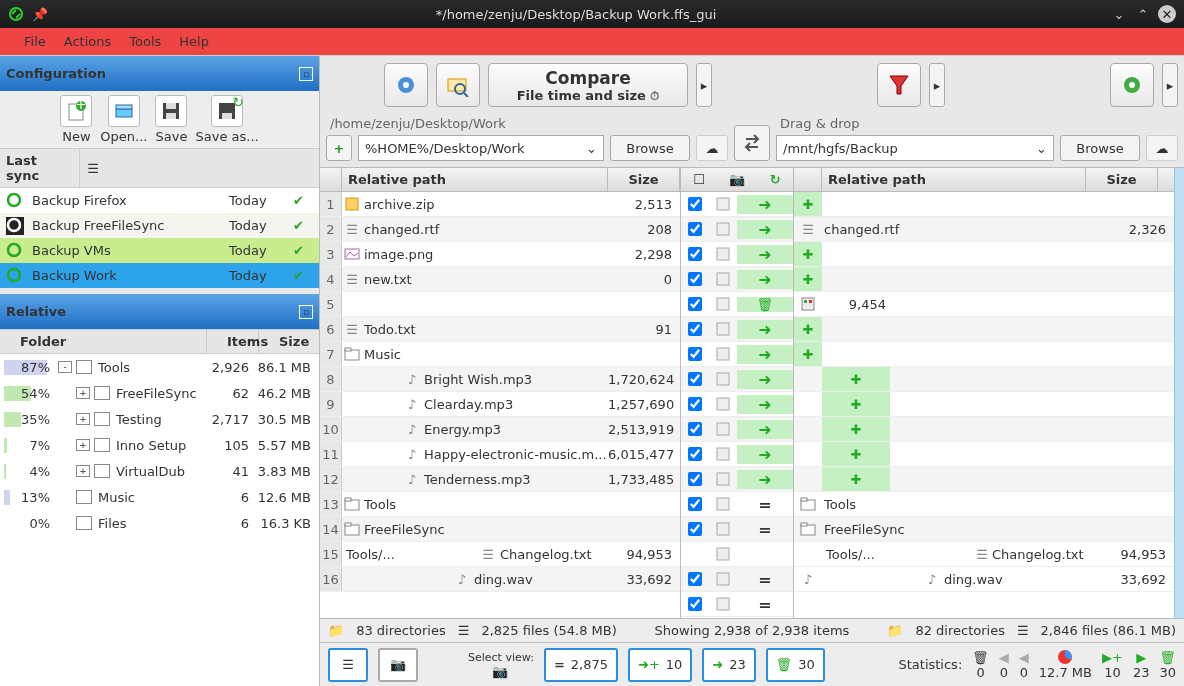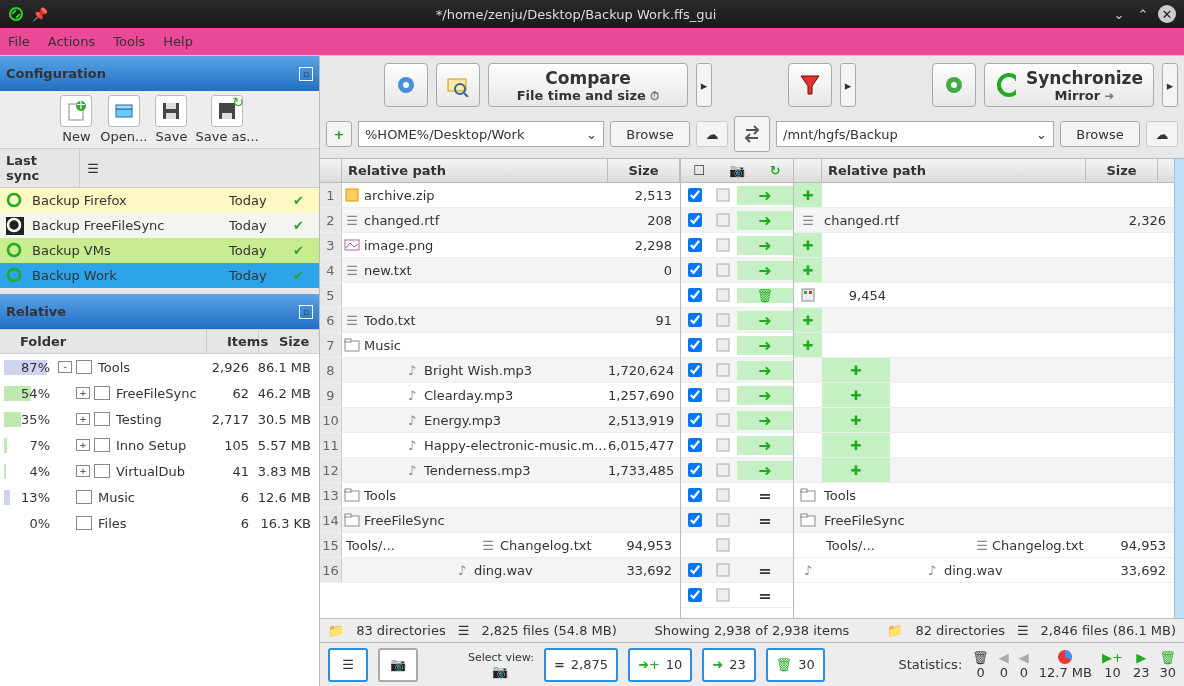--- a/index.html
+++ b/index.html
@@ -1,37 +1,37 @@
 <!DOCTYPE html>
 <html><head>
 <meta charset="utf-8">
 <style>
 *{box-sizing:border-box;margin:0;padding:0;font-family:"DejaVu Sans",Arial,sans-serif;font-size:13px;color:#333}
 body{width:1184px;height:686px;background:#e8e8e8;overflow:hidden}
 .titlebar{height:28px;background:linear-gradient(#2a2a2a,#1a1a1a);display:flex;align-items:center;color:#ddd;padding:0 8px}
 .titlebar .title{flex:1;text-align:center;color:#ddd}
 .titlebar .win-btn{width:18px;height:18px;margin-left:6px;display:inline-flex;align-items:center;justify-content:center;color:#ccc;cursor:pointer}
 .titlebar .close-btn{background:#ccc;border-radius:50%;color:#222;font-weight:bold}
-.menubar{height:28px;background:#ec4899;display:flex;align-items:center;padding:0 8px;gap:18px;border-bottom:1px solid #ccc}
+.menubar{height:28px;background:#ef4444;display:flex;align-items:center;padding:0 24px;gap:18px;border-bottom:1px solid #ccc}
 .menubar span{cursor:pointer}
 .main{display:flex;height:calc(686px - 28px - 28px)}
 .left{width:320px;display:flex;flex-direction:column;border-right:1px solid #bbb}
 .panel-hdr{height:35px;background:linear-gradient(#5aa4e6,#1f6fc4);color:#fff;font-weight:bold;display:flex;align-items:center;padding:0 6px;justify-content:space-between}
 .panel-hdr .x{width:14px;height:14px;border:1px solid #fff;display:inline-flex;align-items:center;justify-content:center;font-size:9px;cursor:pointer}
 .cfg-toolbar{display:flex;justify-content:center;gap:8px;padding:4px 0;background:#ededed}
 .cfg-toolbar .btn{display:flex;flex-direction:column;align-items:center;gap:2px;cursor:pointer}
 .cfg-toolbar .ico{width:32px;height:32px;border:1px solid #bbb;border-radius:3px;display:flex;align-items:center;justify-content:center;background:#fff}
 .cfg-head{display:flex;background:#e6e6e6;border-top:1px solid #ccc;border-bottom:1px solid #ccc;font-weight:bold}
 .cfg-head .c1{flex:1;padding:4px 6px;border-right:1px solid #ccc}
 .cfg-head .c2{width:80px;padding:4px 6px;border-right:1px solid #ccc}
 .cfg-head .c3{width:26px;display:flex;align-items:center;justify-content:center}
 .cfg-list{flex:0 0 auto}
 .cfg-row{display:flex;align-items:center;height:25px;padding:0 6px}
 .cfg-row.last{background:#e6e6f7}
-.cfg-row.firefox{background:#fef9c3}
+.cfg-row.firefox{background:#ffffff}
 .cfg-row.ffs{background:#f5f5ef}
 .cfg-row.vms{background:#c9ed8e}
 .cfg-row.sel{background:#2da3ea;color:#fff}
 .cfg-row .sync-ico{width:18px;height:18px;margin-right:8px}
 .cfg-row .nm{flex:1}
 .cfg-row .ls{width:64px}
 .cfg-row .chk{width:20px;color:#29a329;font-weight:bold}
 .overview{flex:1;display:flex;flex-direction:column;margin-top:6px}
 .ov-head{display:flex;background:#e6e6e6;border-top:1px solid #ccc;border-bottom:1px solid #ccc;font-weight:bold}
 .ov-head div{padding:4px 20px;border-right:1px solid #ccc}
@@ -324,52 +324,43 @@
           </svg>
         </div>
       <div class="chev">▸</div>
       <div class="spacer"></div>
       <div class="sq-btn">
           <svg width="24" height="24">
             <circle cx="12" cy="12" r="8" fill="#4a4"></circle>
             <circle cx="12" cy="12" r="3" fill="#fff"></circle>
           </svg>
         </div>
-      <div class="big-btn sync">
-        <svg width="28" height="28">
-            <circle cx="14" cy="14" r="10" fill="none" stroke="#2a2" stroke-width="4"></circle>
-            <polygon points="20,4 26,10 20,10" fill="#2a2"></polygon>
-            <polygon points="8,24 2,18 8,18" fill="#2a2"></polygon>
-          </svg>
-        <div style="display:flex;flex-direction:column;align-items:center">
-          <span class="ttl">Synchronize</span>
-          <span class="sub"><span>Mirror</span> ➜</span>
-        </div>
-      </div>
       <div class="chev">▸</div>
     </div>
 
     <div class="pathrow">
       <div class="pathcol">
+        <div class="pathlbl">/home/zenju/Desktop/Work</div>
         <div class="pathctl">
           <div class="add-btn">+</div>
           <div class="combo">
               <span>%HOME%/Desktop/Work</span>
               <span>⌄</span>
             </div>
           <button class="browse">Browse</button>
           <div class="cloud">☁</div>
         </div>
       </div>
       <div class="swap">
           <svg width="24" height="24">
             <path d="M6 8 L18 8 M14 4 L18 8 L14 12 M18 16 L6 16 M10 12 L6 16 L10 20" stroke="#555" stroke-width="2" fill="none"></path>
           </svg>
         </div>
       <div class="pathcol">
+        <div class="pathlbl">Drag &amp; drop</div>
         <div class="pathctl">
           <div class="combo">
               <span>/mnt/hgfs/Backup</span>
               <span>⌄</span>
             </div>
           <button class="browse">Browse</button>
           <div class="cloud">☁</div>
         </div>
       </div>
     </div>

